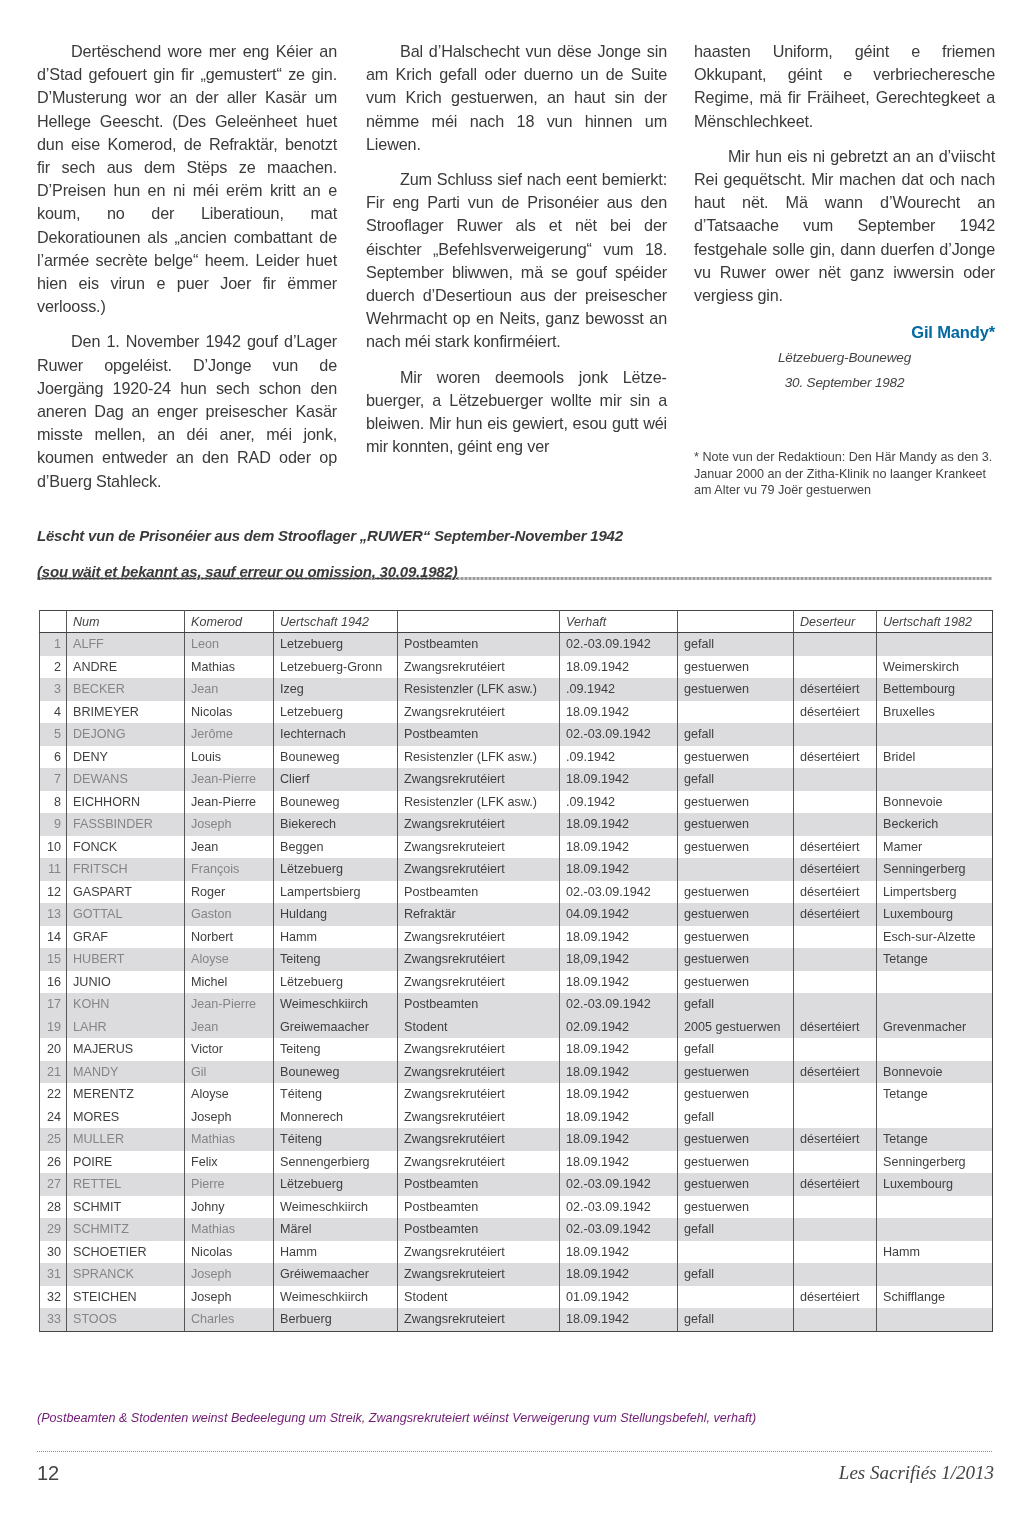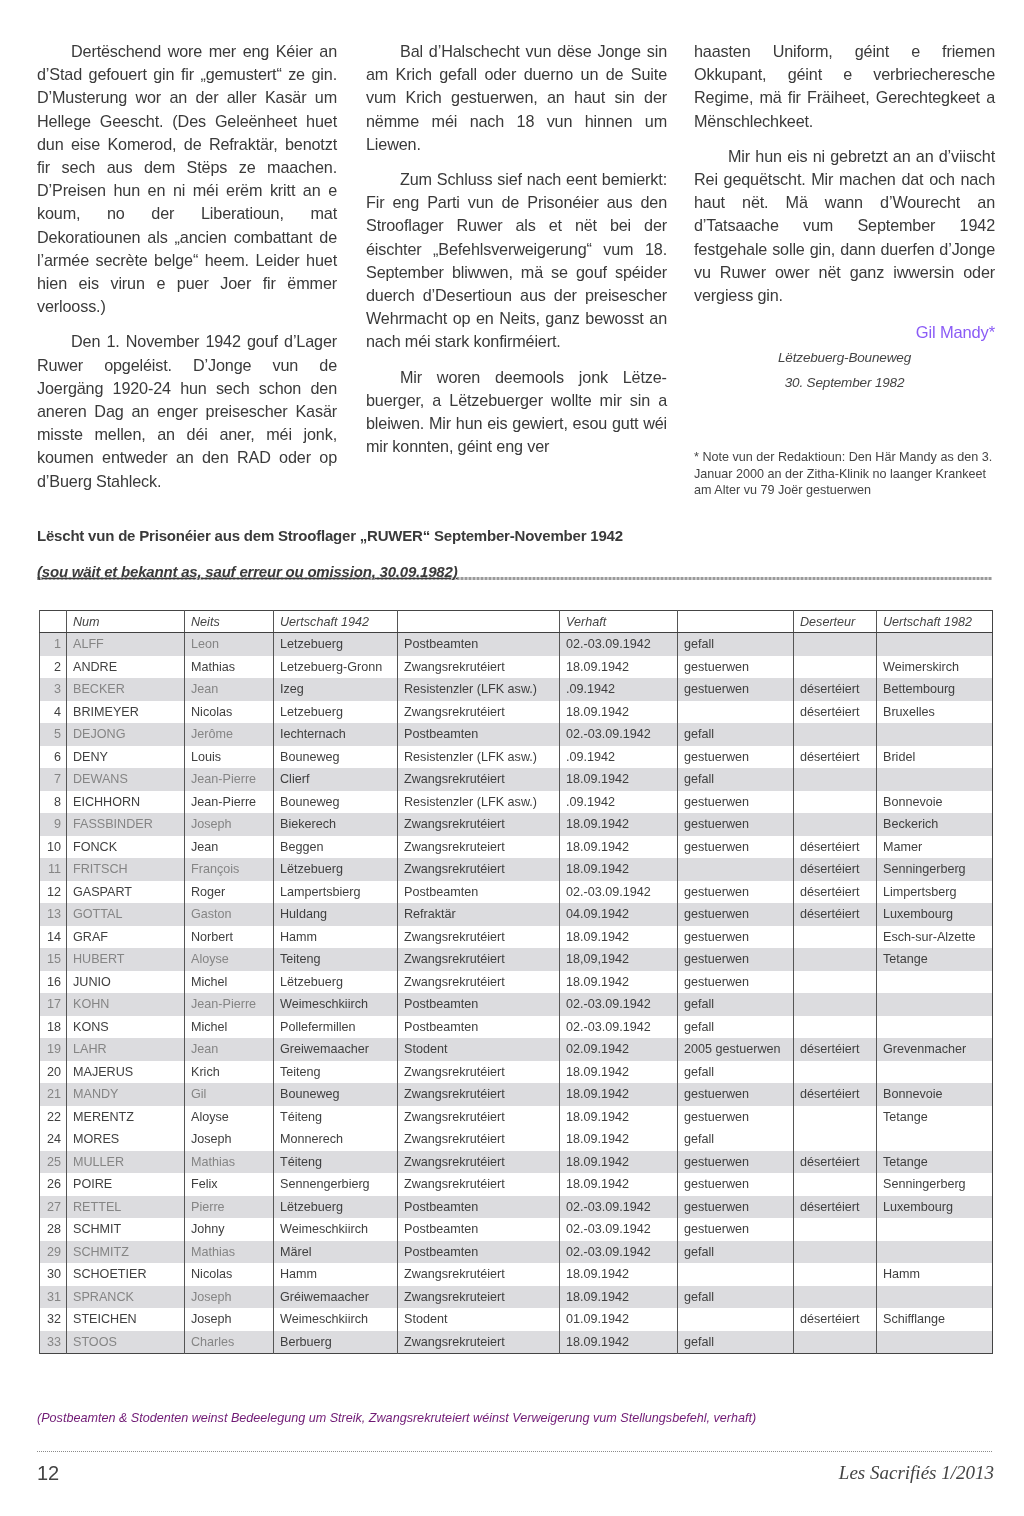--- a/index.html
+++ b/index.html
@@ -5,25 +5,25 @@
   html, body { margin: 0; padding: 0; background: #ffffff; }
   body { width: 1024px; height: 1516px; position: relative; overflow: hidden;
          font-family: "Liberation Sans", "DejaVu Sans", sans-serif; color: #3a3a3a; }
   .col { position: absolute; top: 40px; font-size: 16.2px; line-height: 23.2px;
          text-align: justify; hyphens: manual; letter-spacing: -0.15px; }
   .col p { margin: 0 0 12px 0; text-indent: 34px; }
   .col1 { left: 37px; width: 300px; }
   .col2 { left: 366px; width: 301px; }
   .col3 { left: 694px; width: 301px; }
   .signature { text-align: right; margin-top: 4px; }
-  .sig-name { font-size: 16.5px; font-weight: normal; color: #8b5cf6; line-height: 26px; }
+  .sig-name { font-size: 16.5px; font-weight: bold; color: #0369a1; line-height: 26px; }
   .sig-line { font-style: italic; font-size: 13.5px; line-height: 25px; color: #444; text-align: center; }
   .footnote { position: absolute; left: 694px; top: 449px; width: 305px;
               font-size: 12.6px; line-height: 16.6px; color: #444; text-align: left; }
-  .table-title { position: absolute; left: 37px; top: 527px; font-weight: bold;
+  .table-title { position: absolute; left: 37px; top: 527px; font-style: italic; font-weight: bold;
                  font-size: 15px; color: #3a3a3a; letter-spacing: -0.2px; }
   .table-subtitle { position: absolute; left: 37px; top: 563px; font-style: italic; font-weight: bold;
                     font-size: 15px; color: #3a3a3a; text-decoration: underline; letter-spacing: -0.2px; }
   .subtitle-rule { position: absolute; left: 37px; top: 577px; width: 955px; height: 3px;
                    background: repeating-linear-gradient(90deg, #9a9a9a 0 2px, #c9c9c9 2px 4px); }
   table.roster { position: absolute; left: 39px; top: 610px; width: 953px; border-collapse: collapse;
                  font-size: 12.6px; color: #3f3f3f; border: 1.5px solid #444; table-layout: fixed; }
   table.roster th, table.roster td { border-left: 1.2px solid #555; padding: 0 0 0 6px;
                  height: 22.5px; white-space: nowrap; overflow: hidden; text-align: left; }
   table.roster th { font-style: italic; font-weight: normal; color: #444; border-bottom: 1px solid #404040; height: 21px; }
@@ -76,21 +76,21 @@
     <col style="width:162px">
       <col style="width:118px">
       <col style="width:116px">
       <col style="width:83px">
       <col style="width:116px">
   </colgroup>
   <thead>
     <tr id="header-row">
         <th class="num"></th>
         <th>Num</th>
-        <th>Neits</th>
+        <th>Komerod</th>
         <th>Uertschaft 1942</th>
         <th></th>
         <th>Verhaft</th>
         <th></th>
         <th>Deserteur</th>
         <th>Uertschaft 1982</th>
       </tr>
   </thead>
   <tbody id="table-body">
       <tr class="shaded">
@@ -267,52 +267,41 @@
         <td>18.09.1942</td>
         <td>gestuerwen</td>
         <td></td>
         <td></td>
       </tr>
       <tr class="shaded">
         <td class="num faint">17</td>
         <td class="faint">KOHN</td>
         <td class="faint">Jean-Pierre</td>
         <td>Weimeschkiirch</td>
-        <td>Postbeamten</td>
-        <td>02.-03.09.1942</td>
-        <td>gefall</td>
-        <td></td>
-        <td></td>
-      </tr>
-      <tr>
-        <td class="num faint">18</td>
-        <td class="faint">KONS</td>
-        <td class="faint">Michel</td>
-        <td>Pollefermillen</td>
         <td>Postbeamten</td>
         <td>02.-03.09.1942</td>
         <td>gefall</td>
         <td></td>
         <td></td>
       </tr>
       <tr class="shaded">
         <td class="num faint">19</td>
         <td class="faint">LAHR</td>
         <td class="faint">Jean</td>
         <td>Greiwemaacher</td>
         <td>Stodent</td>
         <td>02.09.1942</td>
         <td>2005 gestuerwen</td>
         <td>désertéiert</td>
         <td>Grevenmacher</td>
       </tr>
       <tr>
         <td class="num faint">20</td>
         <td class="faint">MAJERUS</td>
-        <td class="faint">Krich</td>
+        <td class="faint">Victor</td>
         <td>Teiteng</td>
         <td>Zwangsrekrutéiert</td>
         <td>18.09.1942</td>
         <td>gefall</td>
         <td></td>
         <td></td>
       </tr>
       <tr class="shaded">
         <td class="num faint">21</td>
         <td class="faint">MANDY</td>

